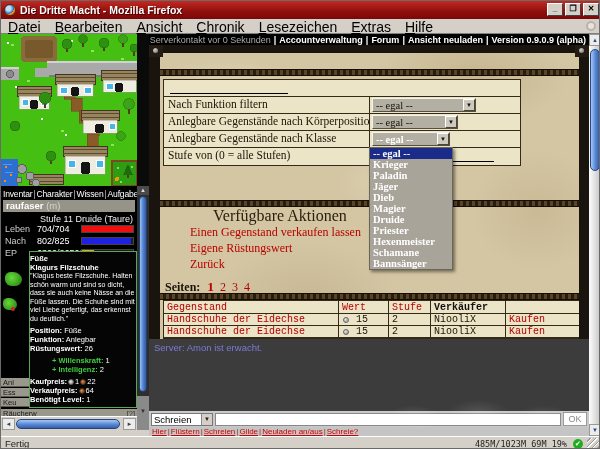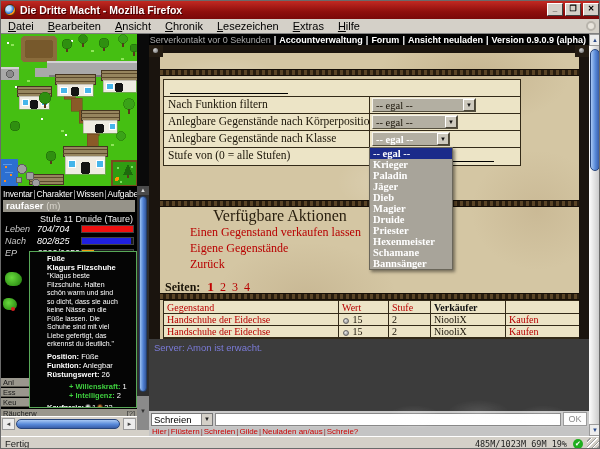--- a/index.html
+++ b/index.html
@@ -16,21 +16,21 @@
   .ff-icon{width:12px;height:12px;border-radius:50%;margin-right:4px;flex:0 0 auto;
     background:radial-gradient(circle at 35% 35%,#bde0ff 0 25%,#2a6fd0 55%,#ff9a20 60%,#e85d04 100%);
     border:1px solid #5a2a00;}
   .title-text{font-size:10.5px;font-weight:bold;text-shadow:1px 1px 0 #400;white-space:nowrap;}
   .win-btns{position:absolute;right:2px;top:2px;display:flex;gap:2px;}
   .win-btn{width:16px;height:13px;background:#d4d0c8;border:1px solid;
     border-color:#fff #404040 #404040 #fff;font-size:8px;line-height:10px;
     text-align:center;color:#000;font-weight:bold;}
   
   .menubar{position:absolute;left:0;top:18px;width:600px;height:15px;background:#d4d0c8;
-    border-bottom:1px solid #808080;display:flex;align-items:center;font-size:11px;color:#000;}
+    border-bottom:1px solid #808080;display:flex;align-items:flex-start;font-size:14px;color:#000;}
   .menu-item{display:inline-block;padding:0 7px;}
   .menu-item::first-letter{text-decoration:underline;}
   .throbber{position:absolute;right:5px;top:2px;width:10px;height:10px;border-radius:50%;
     border:2px solid #b8b4ac;background:#e8e4dc;}
   
   .infobar{position:absolute;left:136px;top:33px;width:452px;height:11px;background:#000;
     font-size:9px;color:#aaa;display:flex;justify-content:flex-end;align-items:center;
     white-space:nowrap;padding-right:3px;gap:3px;}
   .infobar .ib-link{color:#fff;font-weight:bold;}
   .infobar .ib-version{color:#fff;font-weight:bold;}
@@ -41,36 +41,36 @@
   
   #sidebar{position:absolute;left:0;top:185px;width:136px;height:230px;background:#000;
     color:#fff;font-size:9px;overflow:hidden;}
   .sb-tabs{position:absolute;left:0;top:3px;width:136px;white-space:nowrap;font-size:8.6px;
     padding-left:2px;letter-spacing:-0.2px;}
   .sb-tab{color:#fff;} .sb-sep{color:#bbb;padding:0 1px;}
   .namebar{position:absolute;left:2px;top:14px;width:132px;height:12px;background:#969389;
     color:#fff;font-weight:bold;font-size:9.5px;padding:0 3px;line-height:12px;}
   .namebar .suffix{color:#d8d5cc;font-weight:normal;}
   .classline{position:absolute;right:4px;top:28px;font-size:9px;color:#eee;}
-  .stat{position:absolute;left:0;width:136px;height:11px;font-style:italic;}
+  .stat{position:absolute;left:0;width:136px;height:11px;}
   .stat .sl{position:absolute;left:4px;color:#ccc;}
   .stat .sv{position:absolute;left:36px;color:#fff;}
   .stat .sbar{position:absolute;left:80px;top:1px;width:53px;height:8px;background:#1c1c1c;
     border:1px solid #444;}
   .stat .sfill{display:block;height:100%;}
   .f100{width:100%;} .f97{width:97%;} .f24{width:24%;}
   .inv-row{position:absolute;left:0;width:136px;height:9px;background:#9a978d;color:#1a1a1a;
     font-size:7.5px;line-height:9px;padding:0 2px;border-bottom:1px solid #5a584f;}
   .inv-row .mk{float:right;color:#333;}
   .plant{position:absolute;width:17px;height:14px;border-radius:40% 60% 50% 50%;
     background:radial-gradient(circle at 40% 40%,#67d93c,#1e7a0a);}
   .berry{position:absolute;width:4px;height:4px;border-radius:50%;background:#d42020;}
   
   .tooltip{position:absolute;left:28px;top:65px;width:108px;height:157px;background:#050505;
-    border:1px solid #58a858;padding:2px 17px;font-size:7.5px;line-height:9px;color:#fff;
+    border:1px solid #58a858;padding:2px 0;font-size:7.5px;line-height:9px;color:#fff;
     overflow:hidden;z-index:5;}
   .tt-b{font-weight:bold;}
   .tt-desc{font-size:7px;line-height:8.5px;margin-bottom:3px;}
   .tt-line{white-space:nowrap;}
   .tt-line .lbl{font-weight:bold;}
   .tt-gap{height:3px;}
   .tt-green{color:#3fcf3f;font-weight:bold;margin-left:22px;}
   .coin{display:inline-block;width:6px;height:6px;border-radius:50%;vertical-align:-0.5px;margin:0 1px;}
   .coin.silver{background:radial-gradient(circle at 35% 35%,#e8e8e8,#8a8a8a);border:0.5px solid #666;}
   .coin.copper{background:radial-gradient(circle at 35% 35%,#d28a50,#7a4418);border:0.5px solid #5a3210;}
@@ -124,21 +124,21 @@
     padding:0 3px;white-space:nowrap;font-family:"Liberation Serif",serif;}
   .dd-opt.sel{background:#1b2b8a;}
   
   .act-head{position:absolute;left:5px;top:154px;font-size:16px;color:#2a2010;margin-left:48px;}
   .act-link{position:absolute;left:30px;font-size:12px;color:#b80000;}
   .pag{position:absolute;left:5px;top:226px;font-size:12px;}
   .pag .pl{font-weight:bold;color:#1a1408;}
   .pag .cur{color:#c00000;font-weight:bold;font-size:13.5px;margin-left:4px;}
   .pag .pg{color:#b80000;margin-left:3px;}
   
-  .itable{position:absolute;left:3px;top:247px;width:430px;border:1px solid #332a18;background:#ece4c6;}
+  .itable{position:absolute;left:3px;top:247px;width:430px;border:1px solid #332a18;background:#ece4c6;font-family:Liberation Mono, monospace;}
   .irow{display:flex;height:12px;border-bottom:1px solid #332a18;}
   .irow.hd{height:13px;}
   .icell{border-right:1px solid #332a18;font-size:10px;padding:0 3px;white-space:nowrap;
     overflow:hidden;line-height:12px;}
   .c-item{width:175px;} .c-wert{width:50px;} .c-stufe{width:42px;} .c-verk{width:75px;} .c-act{width:48px;border-right:none;}
   .hd .icell{line-height:13px;}
   .red{color:#b80000;} .blk-b{color:#111;font-weight:bold;}
   
   .chat{position:absolute;left:148px;top:338px;width:528px;height:72px;background:#3c3c3c;}
   .chat-msg{padding:3px 5px;font-size:9.5px;color:#7b7bd8;}
@@ -146,21 +146,21 @@
     display:flex;align-items:center;padding:0 2px;gap:2px;}
   .chan-sel{height:13px;background:#fff;border:1px solid #777;display:flex;width:62px;}
   .chan-sel .val{flex:1;font-size:9.5px;line-height:11px;padding:0 2px;color:#000;}
   .chan-sel .btn{width:11px;background:#d4d0c8;border-left:1px solid #888;font-size:6px;
     line-height:11px;text-align:center;color:#222;}
   .chat-text{flex:1;height:13px;border:1px solid #888;background:#fff;font-size:9.5px;padding:0 2px;outline:none;}
   .ok-btn{width:24px;height:14px;background:#fdfdfd;border:1px solid #9a9a9a;color:#8a8a8a;
     font-size:9px;line-height:12px;text-align:center;}
   .chat-links{position:absolute;left:148px;top:426px;width:440px;height:9px;background:#c4c4c4;
     font-size:8px;line-height:9px;padding-left:3px;white-space:nowrap;}
-  .cl{color:#cc0000;} .cl-sep{color:#883333;padding:0 1px;}
+  .cl{color:#cc0000;text-decoration:underline;} .cl-sep{color:#883333;padding:0 1px;}
   
   .wm{position:absolute;left:370px;top:388px;width:215px;height:52px;border-radius:18px;
     background:
       radial-gradient(ellipse 40px 18px at 20% 55%, rgba(255,255,255,0.14), transparent 70%),
       radial-gradient(ellipse 45px 18px at 50% 45%, rgba(255,255,255,0.12), transparent 70%),
       radial-gradient(ellipse 40px 18px at 80% 55%, rgba(255,255,255,0.13), transparent 70%);
     z-index:6;pointer-events:none;}
   
   .win-vscroll{position:absolute;left:588px;top:33px;width:12px;height:402px;
     background:linear-gradient(90deg,#fdfdfd,#c2c2c2);}
@@ -508,21 +508,21 @@
         <div class="dd-opt">Priester</div>
         <div class="dd-opt">Hexenmeister</div>
         <div class="dd-opt">Schamane</div>
         <div class="dd-opt">Bannsänger</div>
       </div>
 
       <div class="divider" style="top:147px;"></div>
 
       <div class="act-head">Verfügbare Aktionen</div>
       <div class="act-link" style="top:172px;">Einen Gegenstand verkaufen lassen</div>
-      <div class="act-link" style="top:188px;">Eigene Gegenstände</div>
+      <div class="act-link" style="top:188px;">Eigene Rüstungswert</div>
       <div class="act-link" style="top:204px;">Zurück</div>
 
       <div class="pag">
         <span class="pl">Seiten:</span>
         <span class="cur">1</span>
         <span class="pg">2</span>
         <span class="pg">3</span>
         <span class="pg">4</span>
       </div>
 

